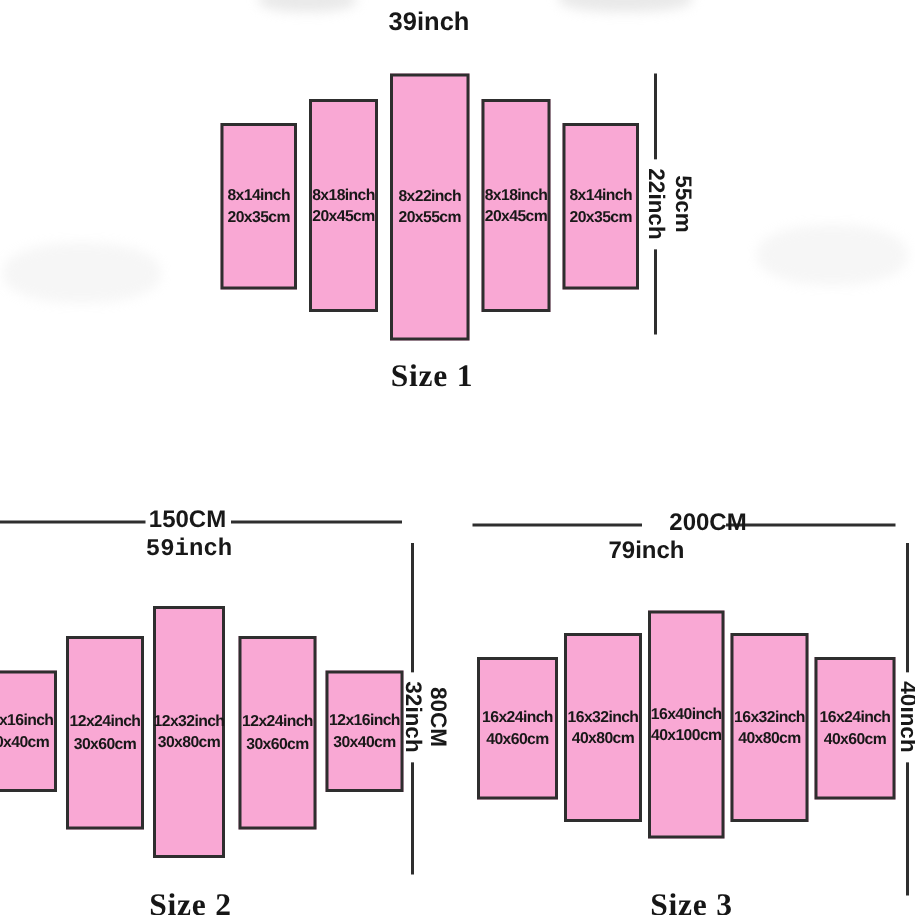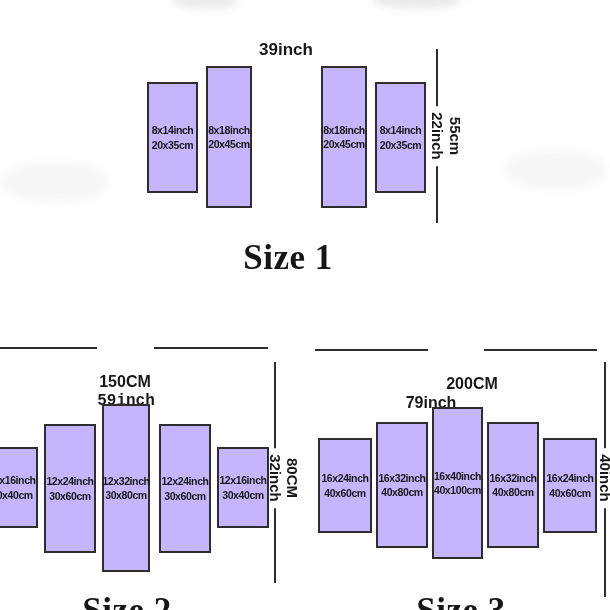--- a/index.html
+++ b/index.html
@@ -2,21 +2,21 @@
 <html><head>
 <meta charset="utf-8">
 <style>
   html,body{margin:0;padding:0;background:#fff;}
   #canvas{
     position:relative;width:610px;height:610px;background:#ffffff;
     overflow:hidden;font-family:"Liberation Sans",sans-serif;color:#1c1c1c;
   }
   
   .panel{
-    position:absolute;box-sizing:border-box;background:#c4b5fd;
+    position:absolute;box-sizing:border-box;background:#f9a8d4;
     border:2.5px solid #2e2e2e;
     display:flex;align-items:center;justify-content:center;text-align:center;
     z-index:3;
   }
   .ptxt{font-weight:700;font-size:10.5px;letter-spacing:-0.4px;line-height:1.35;color:#181818;}
   .ptxt span{display:block;white-space:nowrap;}
   
   .d1p1{left:147px;top:82px;width:51px;height:111px;}
   .d1p2{left:206px;top:66px;width:46px;height:142px;}
   .d1p3{left:260px;top:49px;width:53px;height:178px;}
@@ -41,42 +41,42 @@
   .d1-vline{left:436px;top:49px;height:174px;}
   .d2-hline1{left:0px;top:347px;width:97px;}
   .d2-hline2{left:154px;top:347px;width:114px;}
   .d2-vline{left:274px;top:362px;height:221px;}
   .d3-hline1{left:315px;top:349px;width:113px;}
   .d3-hline2{left:484px;top:349px;width:113px;}
   .d3-vline{left:604px;top:362px;height:235px;}
   
   .dimtext{
     position:absolute;font-weight:700;font-size:16px;color:#181818;
-    transform:translateX(-50%);white-space:nowrap;z-index:2;margin-top:35px;
+    transform:translateX(-50%);white-space:nowrap;z-index:2;
   }
   .d1-wlabel{left:286px;top:5px;font-size:17px;}
   .d2-wcm{left:125px;top:338px;}
   .d2-winch{left:126px;top:357px;font-family:Liberation Mono, monospace;}
   .d3-wcm{left:472px;top:340px;}
   .d3-winch{left:431px;top:359px;}
   
   .vlabel{
     position:absolute;font-weight:700;font-size:15px;color:#181818;
     white-space:nowrap;transform:translate(-50%,-50%) rotate(90deg);z-index:2;
   }
   .online{background:#fff;padding:0 6px;}
   .d1-hinch{left:437px;top:136px;}
   .d1-hcm{left:455px;top:136px;}
   .d2-hinch{left:275px;top:478px;}
   .d2-hcm{left:292px;top:478px;}
   .d3-hinch{left:605px;top:478px;}
   
   .size-label{
     position:absolute;transform:translateX(-50%);
-    font-family:"Liberation Serif",serif;font-weight:700;font-size:35px;
+    font-family:"Liberation Serif",serif;font-weight:700;font-size:21px;
     letter-spacing:0.5px;color:#161616;z-index:2;white-space:nowrap;
   }
   .d1-size{left:288px;top:238px;}
   .d2-size{left:127px;top:591px;}
   .d3-size{left:461px;top:591px;}
   
   .smudge{position:absolute;background:#d7d7d7;border-radius:45%;filter:blur(4px);z-index:0;}
   .sm1{left:172px;top:-8px;width:66px;height:16px;opacity:.55;}
   .sm2{left:372px;top:-10px;width:90px;height:18px;opacity:.55;}
   .sm3{left:2px;top:162px;width:105px;height:40px;opacity:.22;}
@@ -99,20 +99,26 @@
       <span>8x14inch</span>
       <span>20x35cm</span>
     </div>
   </div>
   <div class="panel d1p2">
     <div class="ptxt">
       <span>8x18inch</span>
       <span>20x45cm</span>
     </div>
   </div>
+  <div class="panel d1p3">
+    <div class="ptxt">
+      <span>8x22inch</span>
+      <span>20x55cm</span>
+    </div>
+  </div>
   <div class="panel d1p4">
     <div class="ptxt">
       <span>8x18inch</span>
       <span>20x45cm</span>
     </div>
   </div>
   <div class="panel d1p5">
     <div class="ptxt">
       <span>8x14inch</span>
       <span>20x35cm</span>

